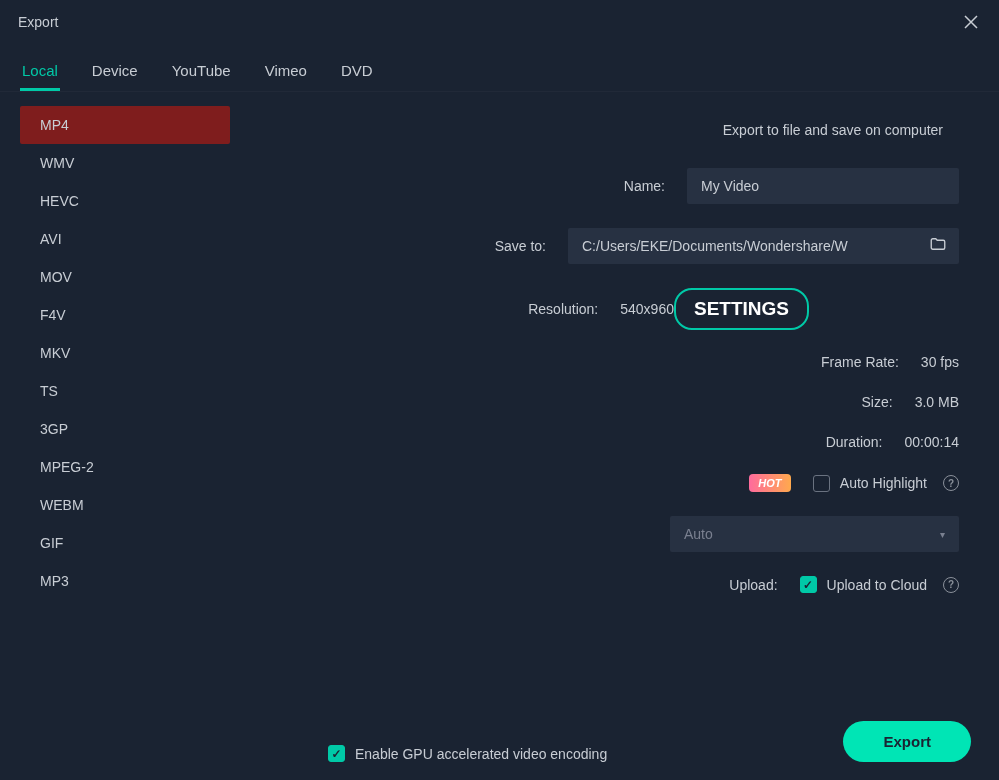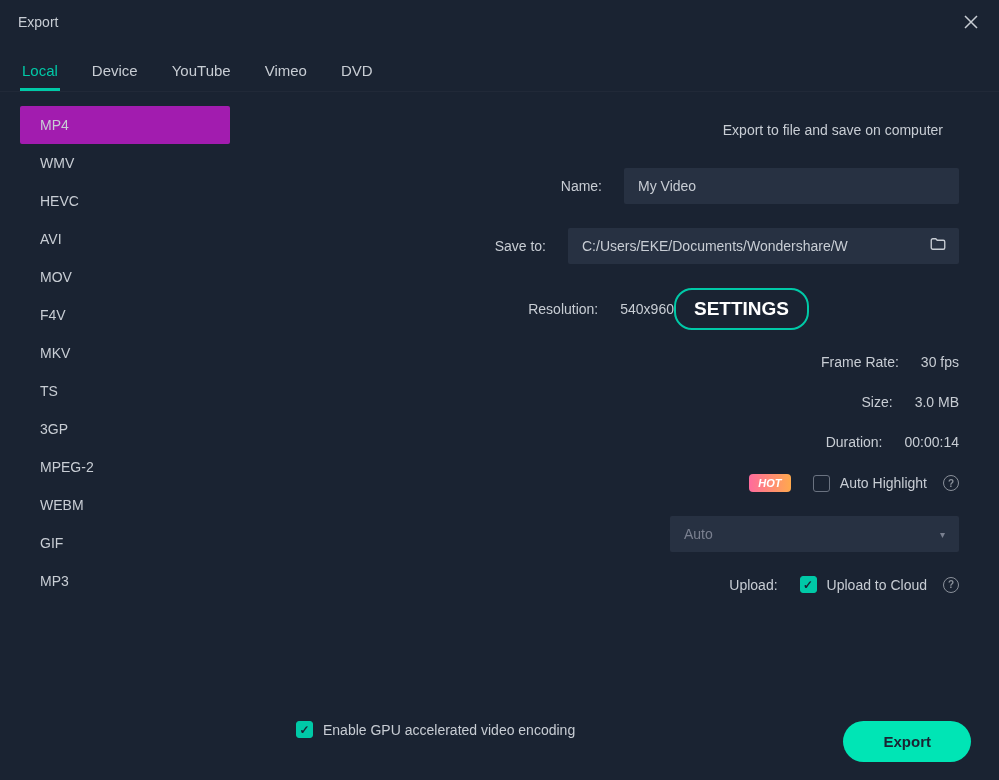--- a/index.html
+++ b/index.html
@@ -69,21 +69,21 @@
       width: 250px;
       padding: 14px 20px;
     }
     .format-item {
       padding: 11px 20px;
       font-size: 14px;
       cursor: pointer;
       border-radius: 2px;
     }
     .format-item.active {
-      background: #a21caf;
+      background: #7f1d1d;
     }
     .content {
       flex: 1;
       padding: 30px 40px 20px 40px;
       display: flex;
       flex-direction: column;
       align-items: flex-end;
     }
     .section-header {
       display: flex;
@@ -111,21 +111,21 @@
     .form-value {
       font-size: 14px;
       color: #c8cdd4;
     }
     .text-input {
       background: #273142;
       border: none;
       padding: 10px 14px;
       color: #c8cdd4;
       font-size: 14px;
-      width: 335px;
+      width: 272px;
       border-radius: 2px;
     }
     .path-input-wrap {
       display: flex;
       align-items: center;
       background: #273142;
       border-radius: 2px;
       width: 391px;
     }
     .path-input {
@@ -218,23 +218,24 @@
       display: flex;
       justify-content: space-between;
       align-items: center;
       font-size: 14px;
       color: #7a8090;
       cursor: pointer;
     }
     .chevron { font-size: 10px; color: #7a8090; }
     .footer {
       display: flex;
-      align-items: flex-start;
+      align-items: flex-end;
       padding: 18px 28px;
       margin-top: auto;
+      margin-left: 32px;
     }
     .gpu-wrap {
       display: flex;
       align-items: center;
       font-size: 14px;
       margin-left: 268px;
     }
     .export-btn {
       background: #00e5b5;
       color: #1a2332;

